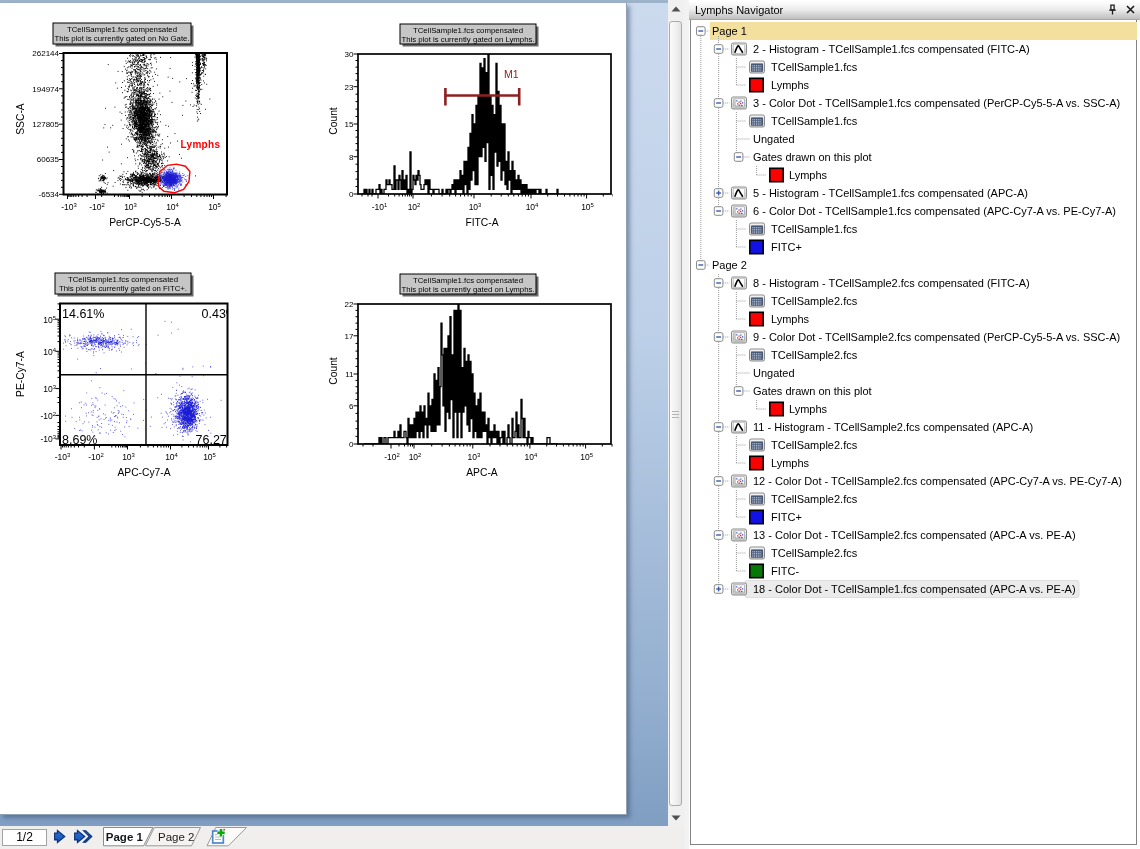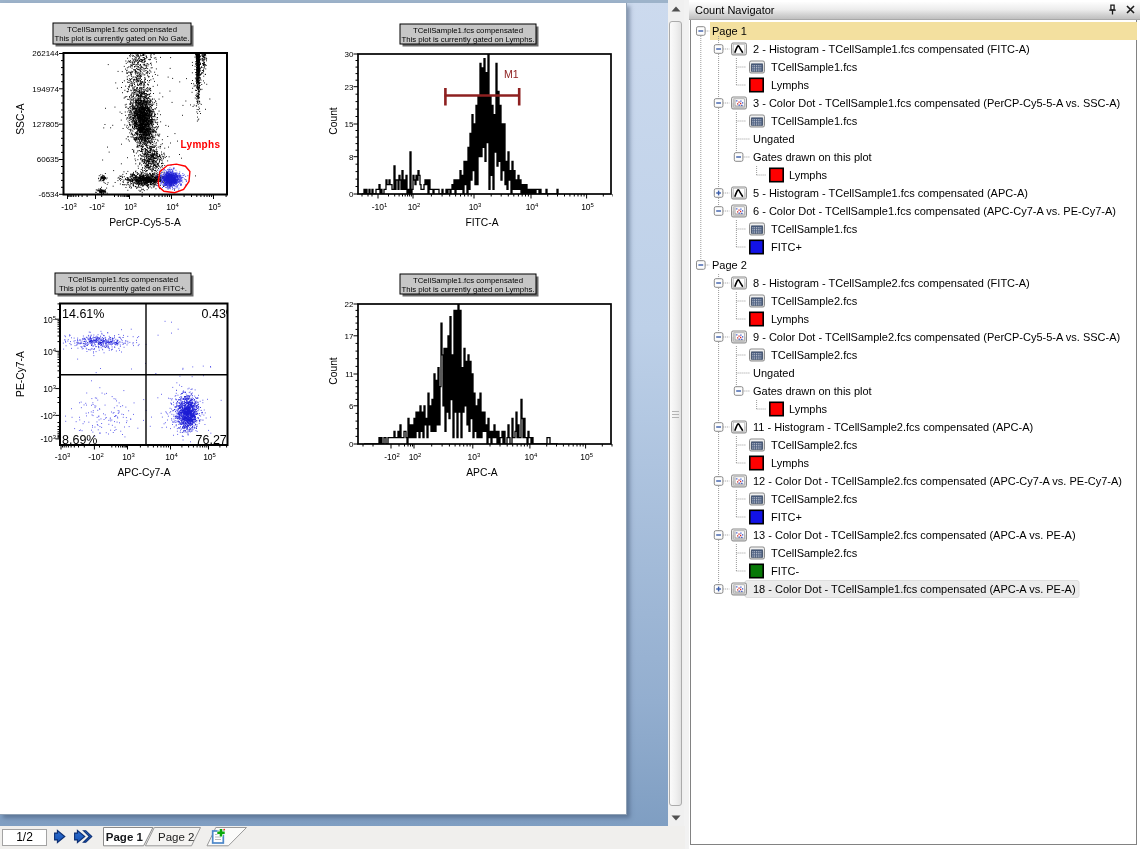--- a/index.html
+++ b/index.html
@@ -152,21 +152,21 @@
     <rect width="16" height="16" fill="#f0f0f0"></rect>
     <path d="M8 10.5L3.5 5.5h9z" fill="#505050"></path>
   </svg>
 <div style="position:absolute;left:669px;top:21px;width:13px;height:785px;background:linear-gradient(90deg,#fbfbfb,#f0f0f0 55%,#e2e2e2);border:1px solid #ababab;border-radius:3px;box-sizing:border-box"></div>
 <svg style="position:absolute;left:671px;top:410px" width="10" height="10">
     <path d="M1 1.5h7M1 4.5h7M1 7.5h7" stroke="#b4b4b4" stroke-width="1"></path>
   </svg>
 <div style="position:absolute;left:684px;top:0;width:5px;height:849px;background:#f2f2f2"></div>
 <div style="position:absolute;left:689px;top:0;width:451px;height:849px;background:#fff"></div>
 <div style="position:absolute;left:689px;top:2px;width:451px;height:18px;background:linear-gradient(180deg,#fdfdfd 0%,#ececec 45%,#d2d2d2 75%,#bfbfbf 100%);border-bottom:1px solid #a8a8a8;box-sizing:border-box"></div>
-<div style="position:absolute;left:695px;top:4px;font-size:11px;color:#000">Count Navigator</div>
+<div style="position:absolute;left:695px;top:4px;font-size:11px;color:#000">Lymphs Navigator</div>
 <svg style="position:absolute;left:1108px;top:4px" width="30" height="13">
     <g stroke="#1c1c1c" fill="none" stroke-width="1.3">
       <path d="M2.9 1.2h3.2v4.6h-3.2z" fill="#fff"></path>
       <path d="M1.2 6.2h6.6M4.5 6.2v4.2"></path>
       <path d="M19 2l7 7M26 2l-7 7" stroke-width="1.6"></path>
     </g>
   </svg>
 <div style="position:absolute;left:690px;top:20px;width:447px;height:825px;border:1px solid #828282;border-top:none;box-sizing:border-box"></div>
 <svg style="position:absolute;left:0;top:0" width="1140" height="849" font-family="Liberation Sans, sans-serif" fill="#000">
     <rect x="710" y="22" width="427" height="18" fill="#f3e09f"></rect>

